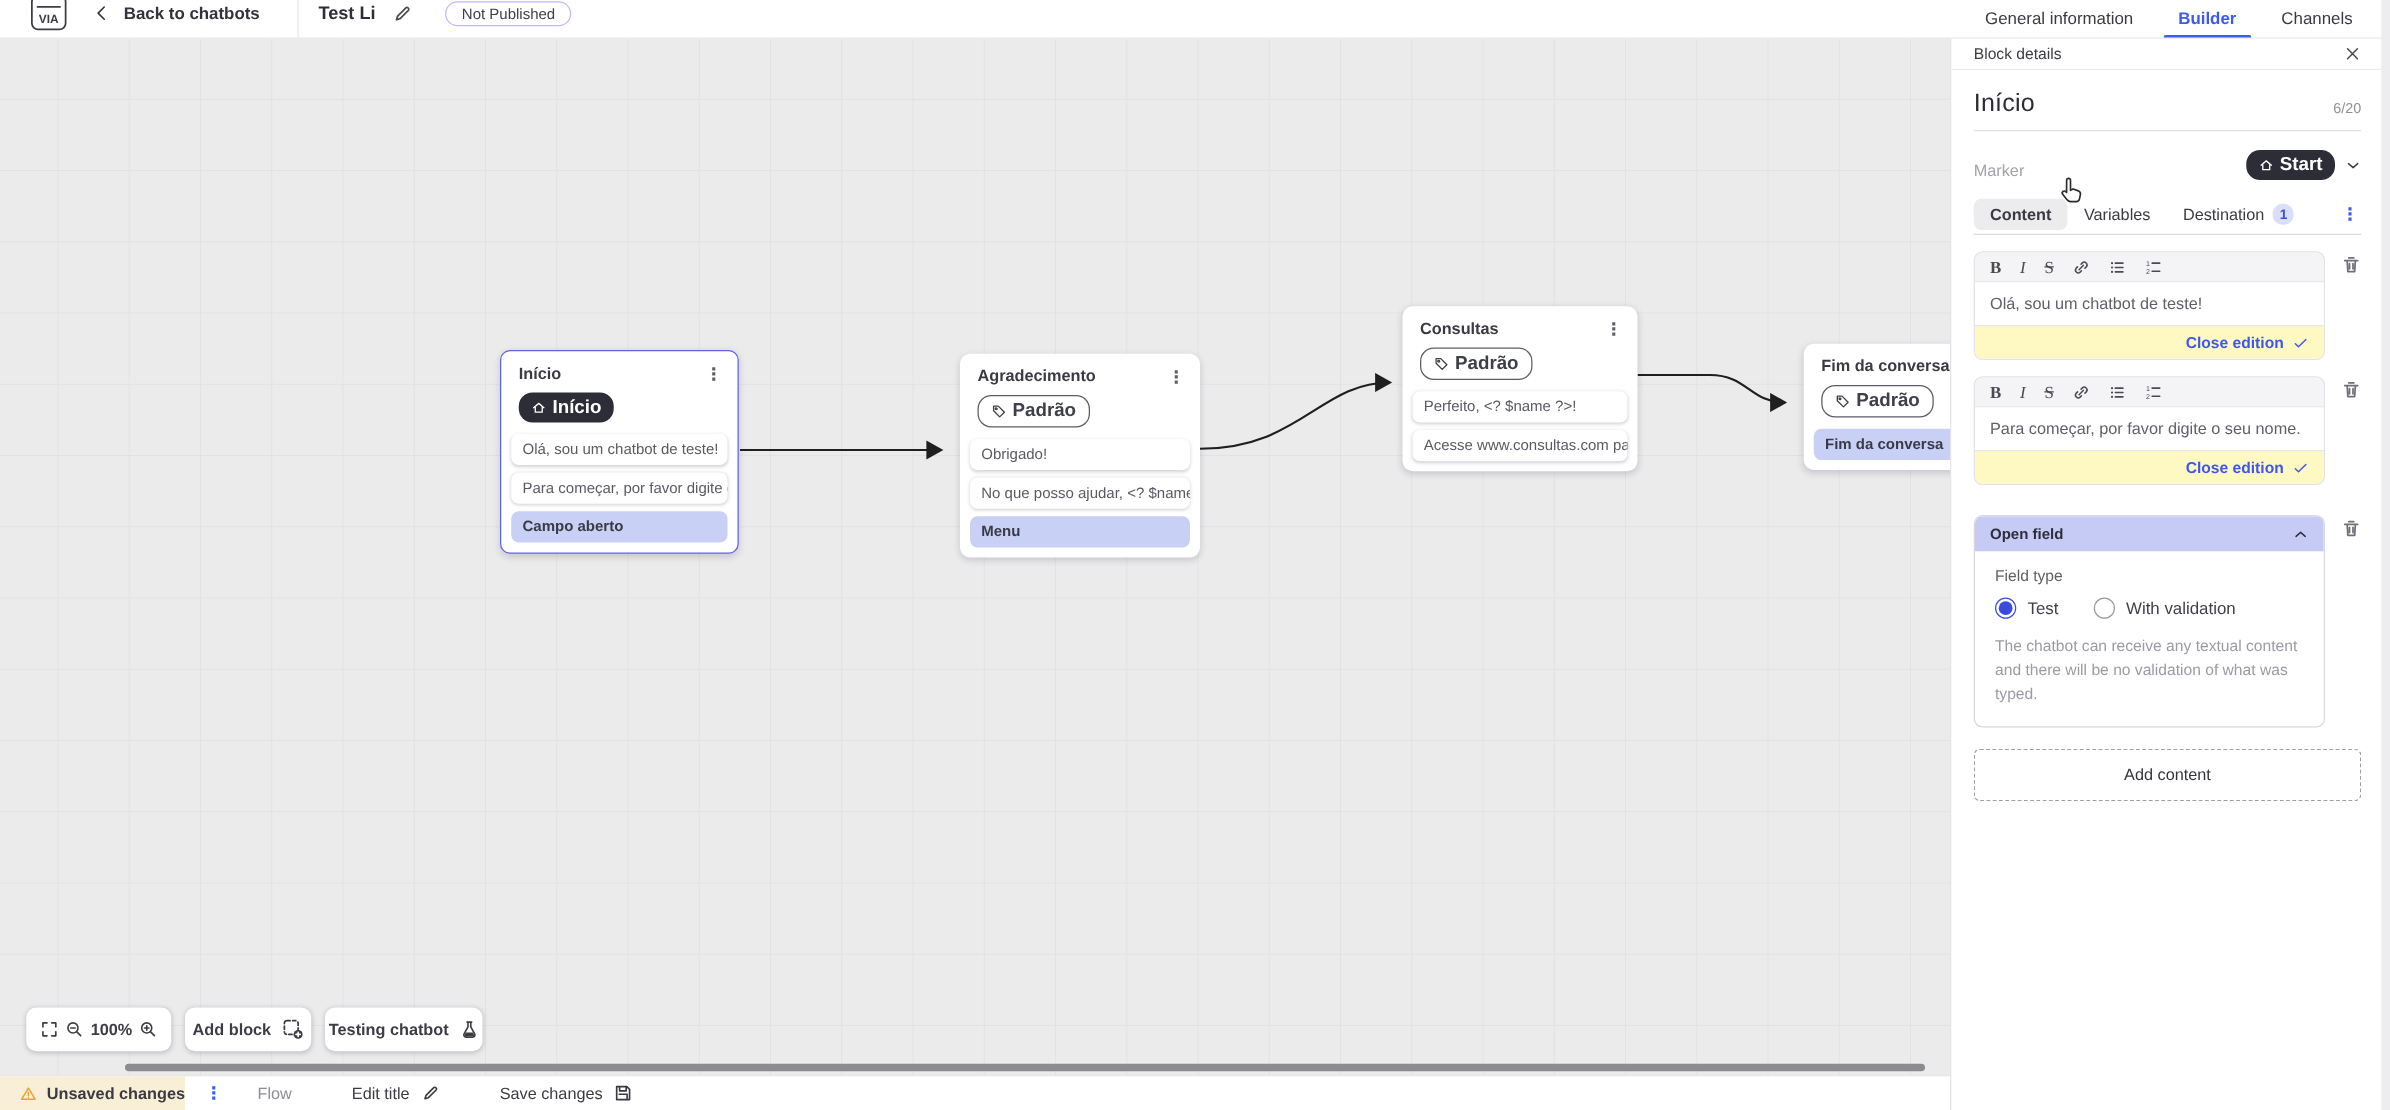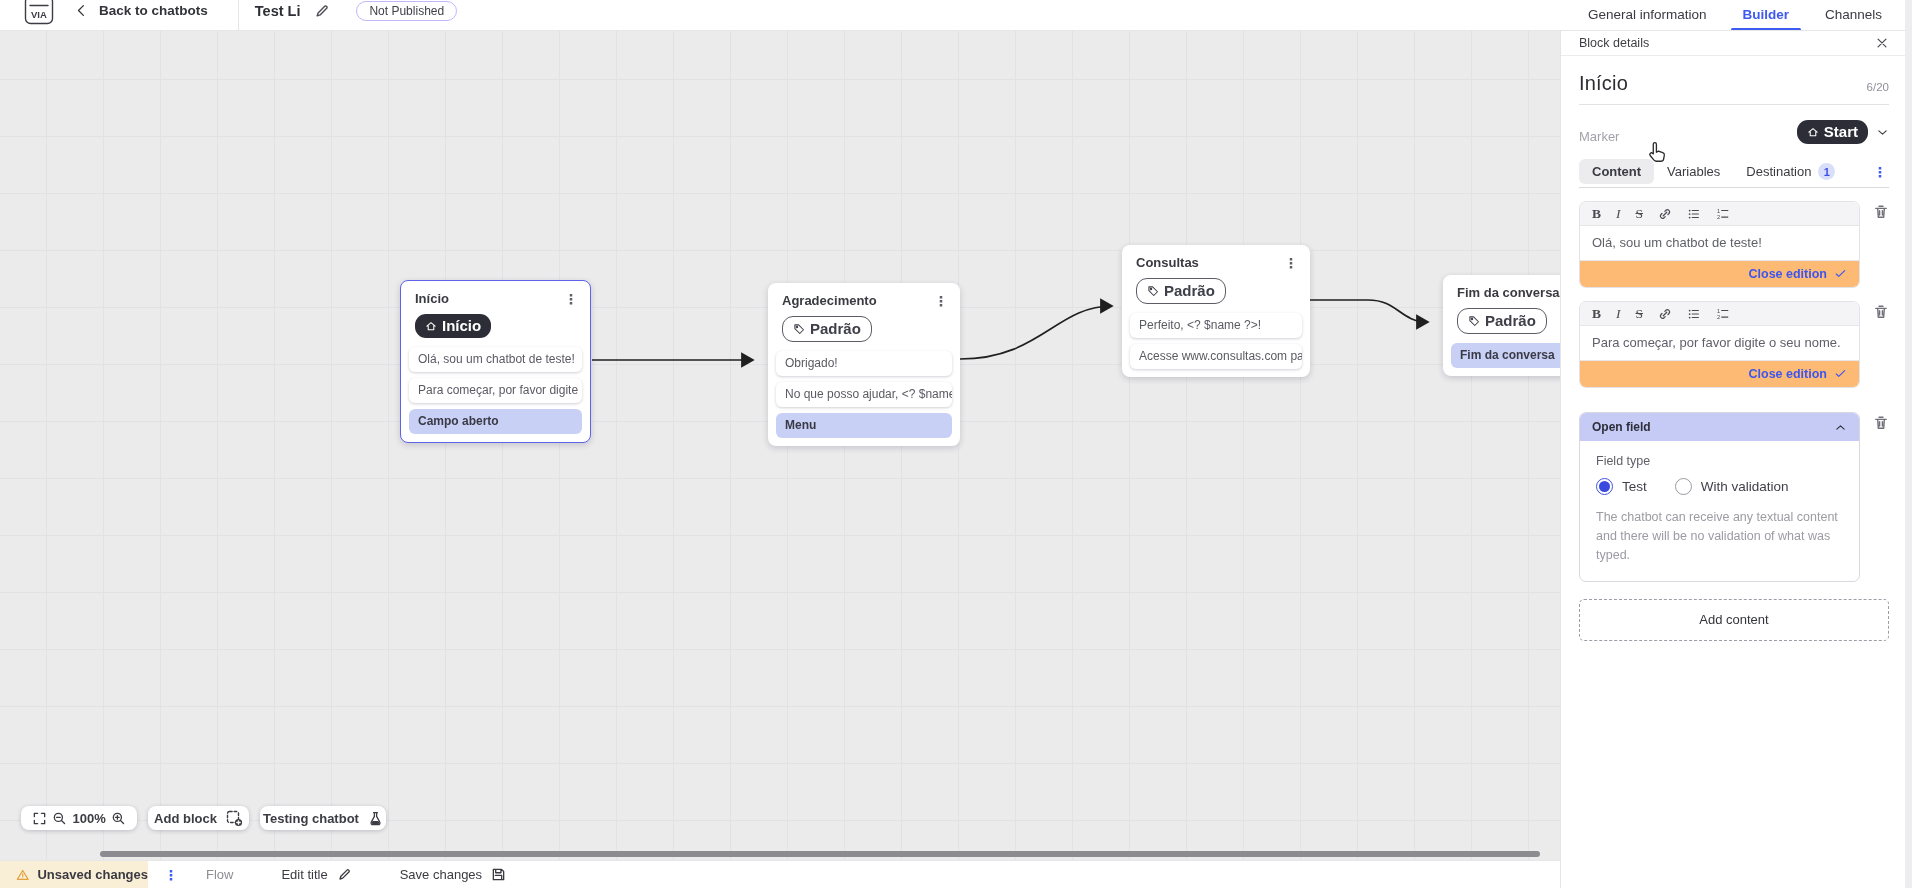--- a/index.html
+++ b/index.html
@@ -25,21 +25,21 @@
 .kebab{font-size:14px;font-weight:700;color:#5f5f68;line-height:1;letter-spacing:0;cursor:pointer}
 .badge-line{margin:8px 12px 9px 14px}
 .pill{display:inline-flex;align-items:center;gap:5px;font-size:15px;font-weight:700;border-radius:11px;padding:3px 10px;line-height:1.2}
 .pill.dark{background:#2d2d38;color:#fff}
 .pill.outline{background:#fff;border:1px solid #5c5c66;color:#3f3f49}
 .node-row{margin:6px 8px 0 8px;height:25px;line-height:25px;padding:0 9px;background:#fff;border-radius:6px;
  box-shadow:0 1px 3px rgba(40,40,70,.22);font-size:12px;color:#5a5a63;white-space:nowrap;overflow:hidden}
 .node-row.hl{background:#c9d0f6;color:#3a3a46;font-weight:600;box-shadow:none}
 
 
-.cbar{position:absolute;height:24px;background:#fff;border-radius:8px;box-shadow:0 1px 4px rgba(30,30,60,.22);
+.cbar{position:absolute;height:35px;background:#fff;border-radius:8px;box-shadow:0 1px 4px rgba(30,30,60,.22);
  display:flex;align-items:center;z-index:3;font-size:13px;font-weight:700;color:#3c3c44}
 .cbar .ctl{display:flex;align-items:center;color:#3c3c44}
 .hscroll{position:absolute;left:100px;top:851px;width:1440px;height:6px;border-radius:3px;background:#8b8b90;z-index:3}
 
 
 .topbar{position:absolute;left:0;top:0;width:1912px;height:31px;background:#fff;border-bottom:1px solid #e6e6e9;z-index:9;overflow:hidden}
 .tb-left{position:absolute;left:0;top:0;height:31px;display:flex;align-items:center;padding-left:24px;transform:translateY(-5px)}
 .tb-div{width:1px;height:40px;background:#e6e6ea;margin-left:30px}
 .tb-back{display:flex;align-items:center;gap:10px;margin-left:20px;font-size:13.5px;font-weight:700;color:#33333b;cursor:pointer}
 .tb-title{margin-left:16px;font-size:14.5px;font-weight:700;color:#2e2e36}
@@ -67,21 +67,21 @@
 .num-badge{width:17px;height:17px;border-radius:50%;background:#d9defb;color:#3f51e0;font-size:11px;font-weight:700;display:flex;align-items:center;justify-content:center}
 .kebab-blue{margin-left:auto;color:#3d5af1;font-size:14px;font-weight:700;cursor:pointer;padding-right:2px}
 
 .card-row{display:flex;align-items:flex-start;gap:13px;margin-top:13px}
 .card{flex:1;border:1px solid #e2e2e7;border-radius:7px;overflow:hidden;background:#fff}
 .card .tb{display:flex;gap:15px;align-items:center;background:#f4f4f6;padding:4px 12px;border-bottom:1px solid #e7e7ea;height:24px;color:#4a4a52}
 .tbtn{font-family:"Liberation Serif","DejaVu Serif",serif;font-size:13.5px;color:#4a4a52;cursor:pointer;line-height:1}
 .tbtn.i{font-style:italic}
 .tbtn.s{text-decoration:line-through}
 .card .bd{padding:7px 12px;font-size:13px;color:#60606a;line-height:1.55;background:#fff;min-height:30px}
-.card .ft{display:flex;justify-content:flex-end;align-items:flex-start;gap:7px;background:#fdba74;border-top:1px solid #e7e7ea;padding:6px 12px;color:#3d56ee;font-size:12.5px;font-weight:700;cursor:pointer}
+.card .ft{display:flex;justify-content:flex-end;align-items:flex-end;gap:7px;background:#fef9c3;border-top:1px solid #e7e7ea;padding:6px 12px;color:#3d56ee;font-size:12.5px;font-weight:700;cursor:pointer}
 .trash{margin-top:3px;color:#6f6f78;cursor:pointer;flex:0 0 16px}
 
 .of{flex:1;border:1px solid #d8d8de;border-radius:7px;overflow:hidden;background:#fff}
 .of-head{background:#c5cbf5;padding:7px 12px;display:flex;justify-content:space-between;align-items:center;font-size:12px;font-weight:700;color:#2e2e3a;cursor:pointer}
 .of-body{padding:13px 14px 16px 16px}
 .ft-label{font-size:12.5px;color:#5f5f68;margin-bottom:10px}
 .radio-row{display:flex;align-items:center;gap:28px}
 .radio-opt{display:flex;align-items:center;gap:9px;font-size:13.5px;color:#3f3f49;cursor:pointer}
 .radio{width:17px;height:17px;border:1.6px solid #9a9aa4;border-radius:50%;position:relative;flex:0 0 17px}
 .radio.sel{border-color:#3f4fe0}

